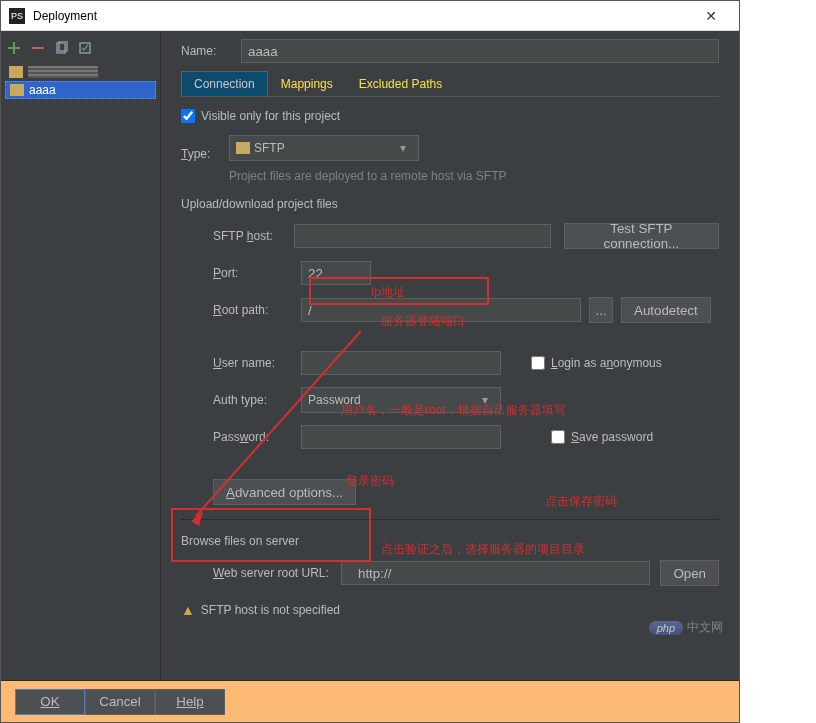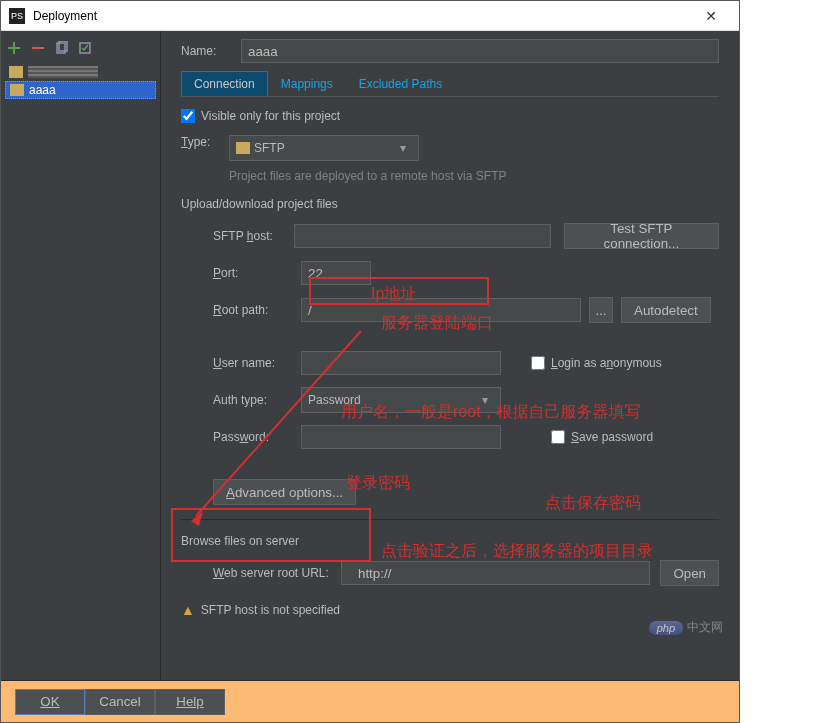--- a/index.html
+++ b/index.html
@@ -16,42 +16,42 @@
     .tree { }
     .tree-item { padding: 2px 4px; display: flex; align-items: center; color: #bbb; height: 18px; }
     .tree-item.selected { background: #2f65ca; color: #fff; border: 1px dotted #6a9; }
     .tree-icon { width: 14px; height: 12px; margin-right: 5px; }
     .obscured { background: repeating-linear-gradient(0deg,#555,#555 2px,#777 2px,#777 4px); width:70px; height:12px; display:inline-block;}
     .content { flex: 1; padding: 8px 20px 0 20px; color: #bbb; position: relative; overflow: hidden; }
     .row { display: flex; align-items: center; margin-bottom: 8px; }
     .label { width: 60px; color: #bbb; }
     .name-input { flex: 1; background: #45494a; border: 1px solid #5e6060; color: #bbb; padding: 4px 6px; height: 24px; }
     .tabs { display: flex; border-bottom: 1px solid #555; margin-bottom: 12px; }
-    .tab { padding: 5px 12px; color: #0ea5e9; cursor: pointer; border: 1px solid transparent; border-bottom: none; }
+    .tab { padding: 5px 12px; color: #fde047; cursor: pointer; border: 1px solid transparent; border-bottom: none; }
     .tab.active { background: #0c4a6e; border: 1px solid #5e6060; border-bottom: 1px solid #515658; margin-bottom:-1px; color:#c8c8c8;}
     .checkbox-row { display: flex; align-items: center; margin-bottom: 12px; }
     .chk { width: 14px; height: 14px; margin-right: 6px; }
-    .type-row { display:flex; align-items:flex-start; margin-bottom:8px; }
+    .type-row { display:flex; align-items:flex-end; margin-bottom:8px; }
     .type-label { width: 48px; }
     .select { background: #45494a; border: 1px solid #5e6060; color: #bbb; padding: 3px 6px; height: 26px; display:flex; align-items:center; width: 190px; justify-content: space-between;}
     .select .sicon{ width:14px;height:12px;margin-right:4px;}
     .select-arrow { width:18px; text-align:center; color:#999;}
     .hint { color: #808080; margin-left: 48px; margin-bottom: 14px; font-size:12px;}
     .section-title { color: #bbb; margin-bottom: 12px; }
     .form-row { display: flex; align-items: center; margin-bottom: 12px; }
     .form-label { width: 120px; padding-left: 32px; color: #bbb; }
     .underline { text-decoration: underline; }
     .text-input { background: #45494a; border: 1px solid #5e6060; color: #bbb; padding: 3px 6px; height: 24px; }
     .w200 { width: 200px; }
     .w70 { width: 70px; }
     .w280 { width: 280px; }
     .btn { background: #4c5052; border: 1px solid #5e6060; color: #bbb; padding: 3px 12px; height: 26px; cursor: pointer; display:inline-flex;align-items:center;}
     .small-btn { width: 24px; padding: 0; justify-content: center;}
     .red-box { border: 2px solid #d32f2f; position: absolute; pointer-events: none; }
-    .red-text { color: #d32f2f; font-size: 16px; position: absolute; pointer-events:none;}
+    .red-text { color: #d32f2f; font-size: 12px; position: absolute; pointer-events:none;}
     .red-arrow { position:absolute; pointer-events:none;}
     .validation { display: flex; align-items: center; color: #bbb; margin-top: 16px; padding-left: 0;}
     .warn-icon { color: #d9a441; margin-right: 6px; font-size:14px;}
     .footer { height: 42px; background: #fdba74; border-top: 1px solid #2b2b2b; display: flex; align-items: center; justify-content: flex-start; padding: 0 14px; gap: 0; }
     .footer .btn { min-width: 70px; justify-content: center; position:relative;}
     .btn.primary { border: 1px solid #5b7bb0; }
     .watermark { position:absolute; right:16px; bottom:44px; opacity:0.7; color:#a0a0a0; font-size:12px; display:flex; align-items:center;}
     .php-badge { background:linear-gradient(#6a7ab8,#4a5a98); border-radius:10px; padding:1px 8px; color:#fff; font-size:11px; margin-right:4px; font-style:italic;}
     hr.sep{ border:none; border-top:1px solid #2b2b2b; margin:14px 0;}
   </style>

